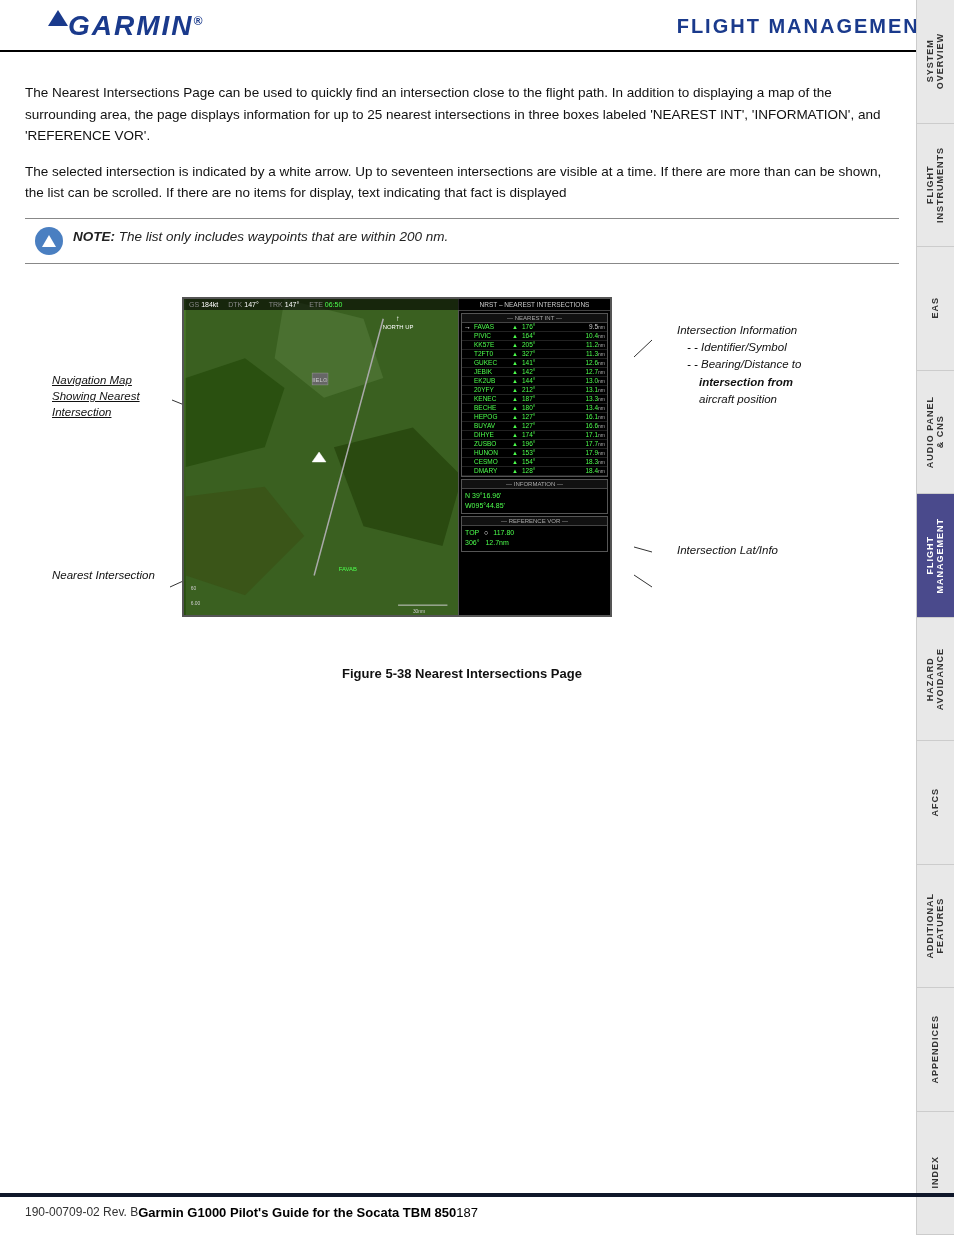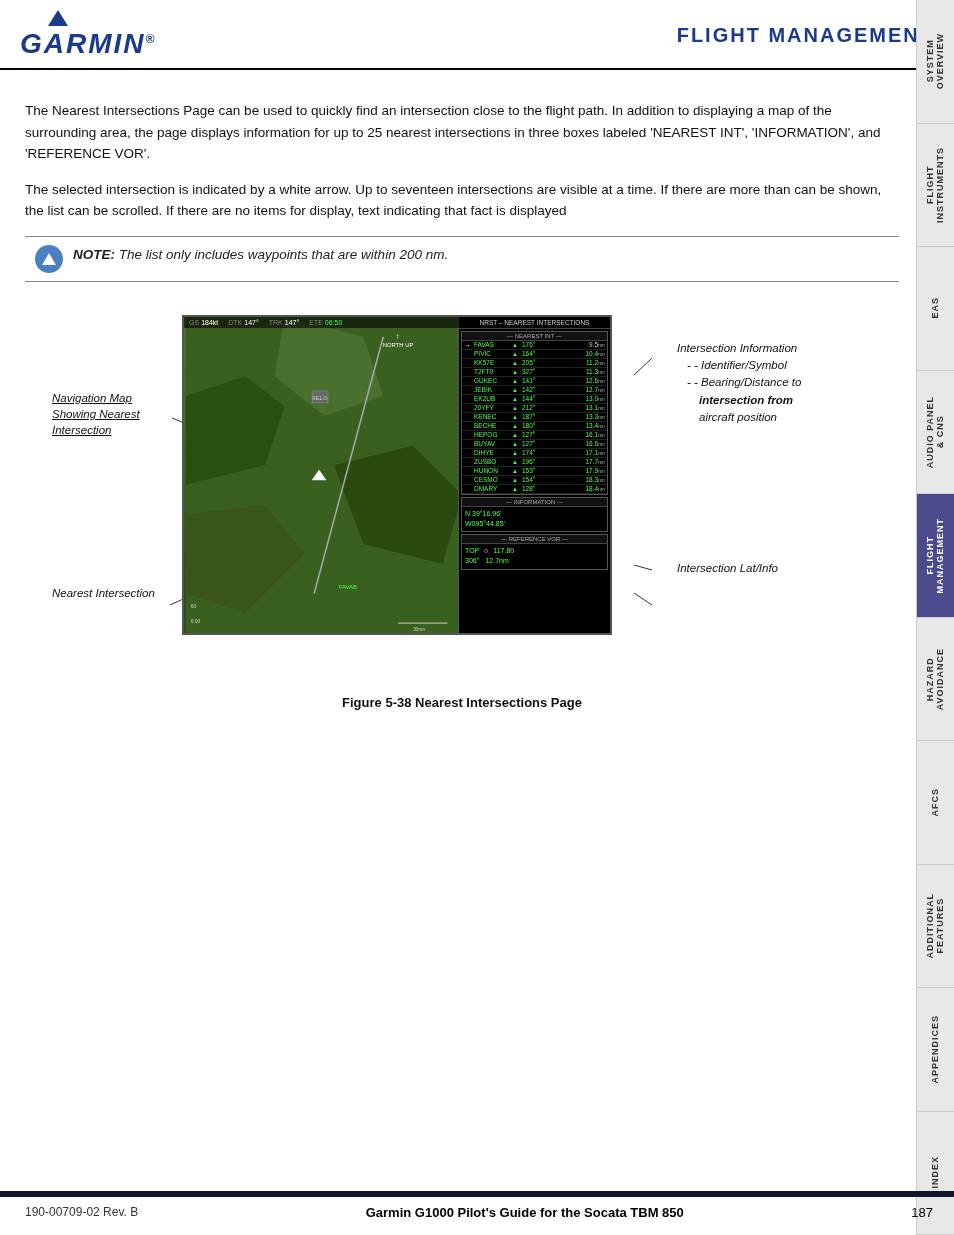--- a/index.html
+++ b/index.html
@@ -17,21 +17,21 @@
     .header {
       display: flex;
       align-items: center;
       justify-content: space-between;
       padding: 10px 20px 0 20px;
       border-bottom: 2px solid #000;
       padding-bottom: 8px;
     }
     .garmin-logo {
       display: flex;
-      flex-direction: column;
+      flex-direction: row;
       align-items: flex-start;
     }
     .garmin-logo .triangle {
       width: 0;
       height: 0;
       border-left: 10px solid transparent;
       border-right: 10px solid transparent;
       border-bottom: 16px solid #1a3a8c;
       margin-left: 28px;
       margin-bottom: 2px;
@@ -297,36 +297,36 @@
       font-size: 11.5px;
       font-style: italic;
       color: #111;
       line-height: 1.4;
     }
 
     .figure-caption {
       font-size: 13px;
       font-weight: 700;
       text-align: center;
-      margin-top: 15px;
+      margin-top: 4px;
       color: #111;
     }
 
     
     .footer {
       position: absolute;
       bottom: 15px;
       left: 0;
       right: 0;
       display: flex;
-      justify-content: space-between;
+      justify-content: flex-start;
       padding: 0 21px 0 25px;
       font-size: 12px;
       color: #333;
-      border-top: 6px solid #0f172a;
+      border-top: 4px solid #0f172a;
       padding-top: 8px;
     }
     .footer .doc-number {
       font-size: 12px;
     }
     .footer .book-title {
       font-size: 13px;
       font-weight: 700;
       color: #000;
     }

